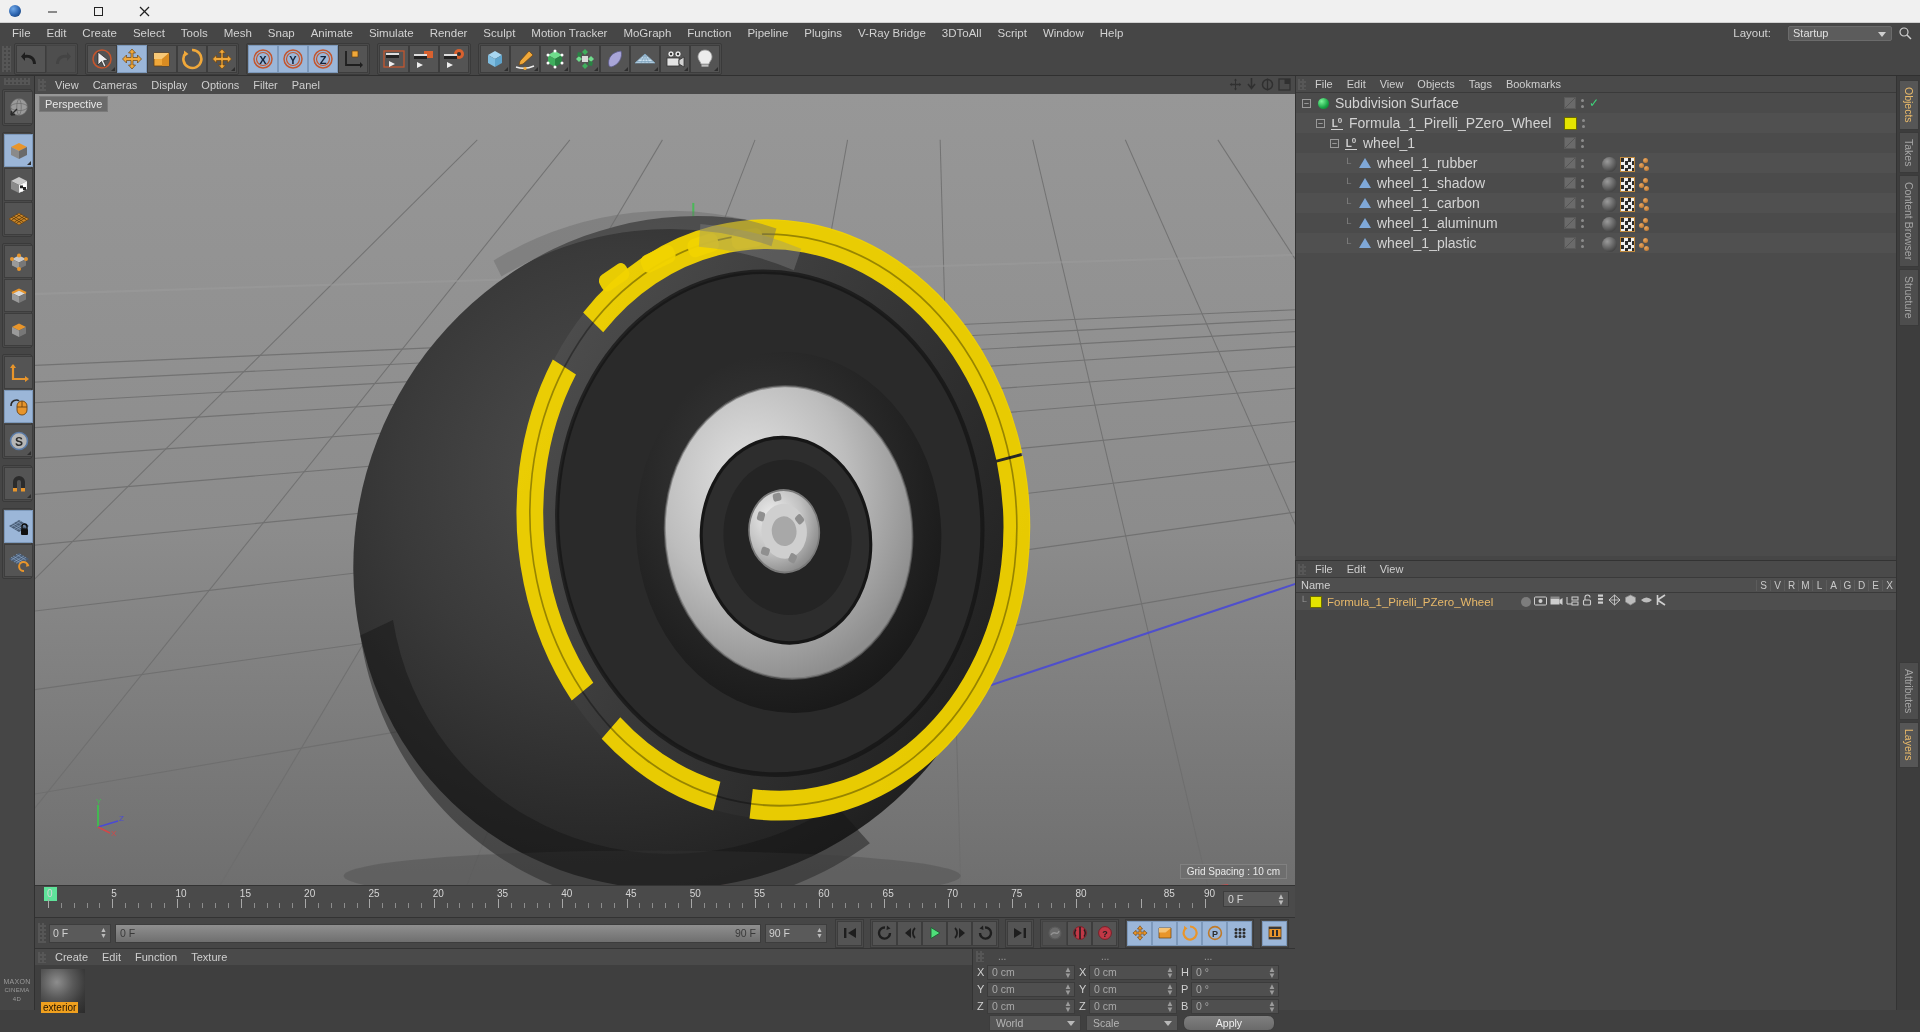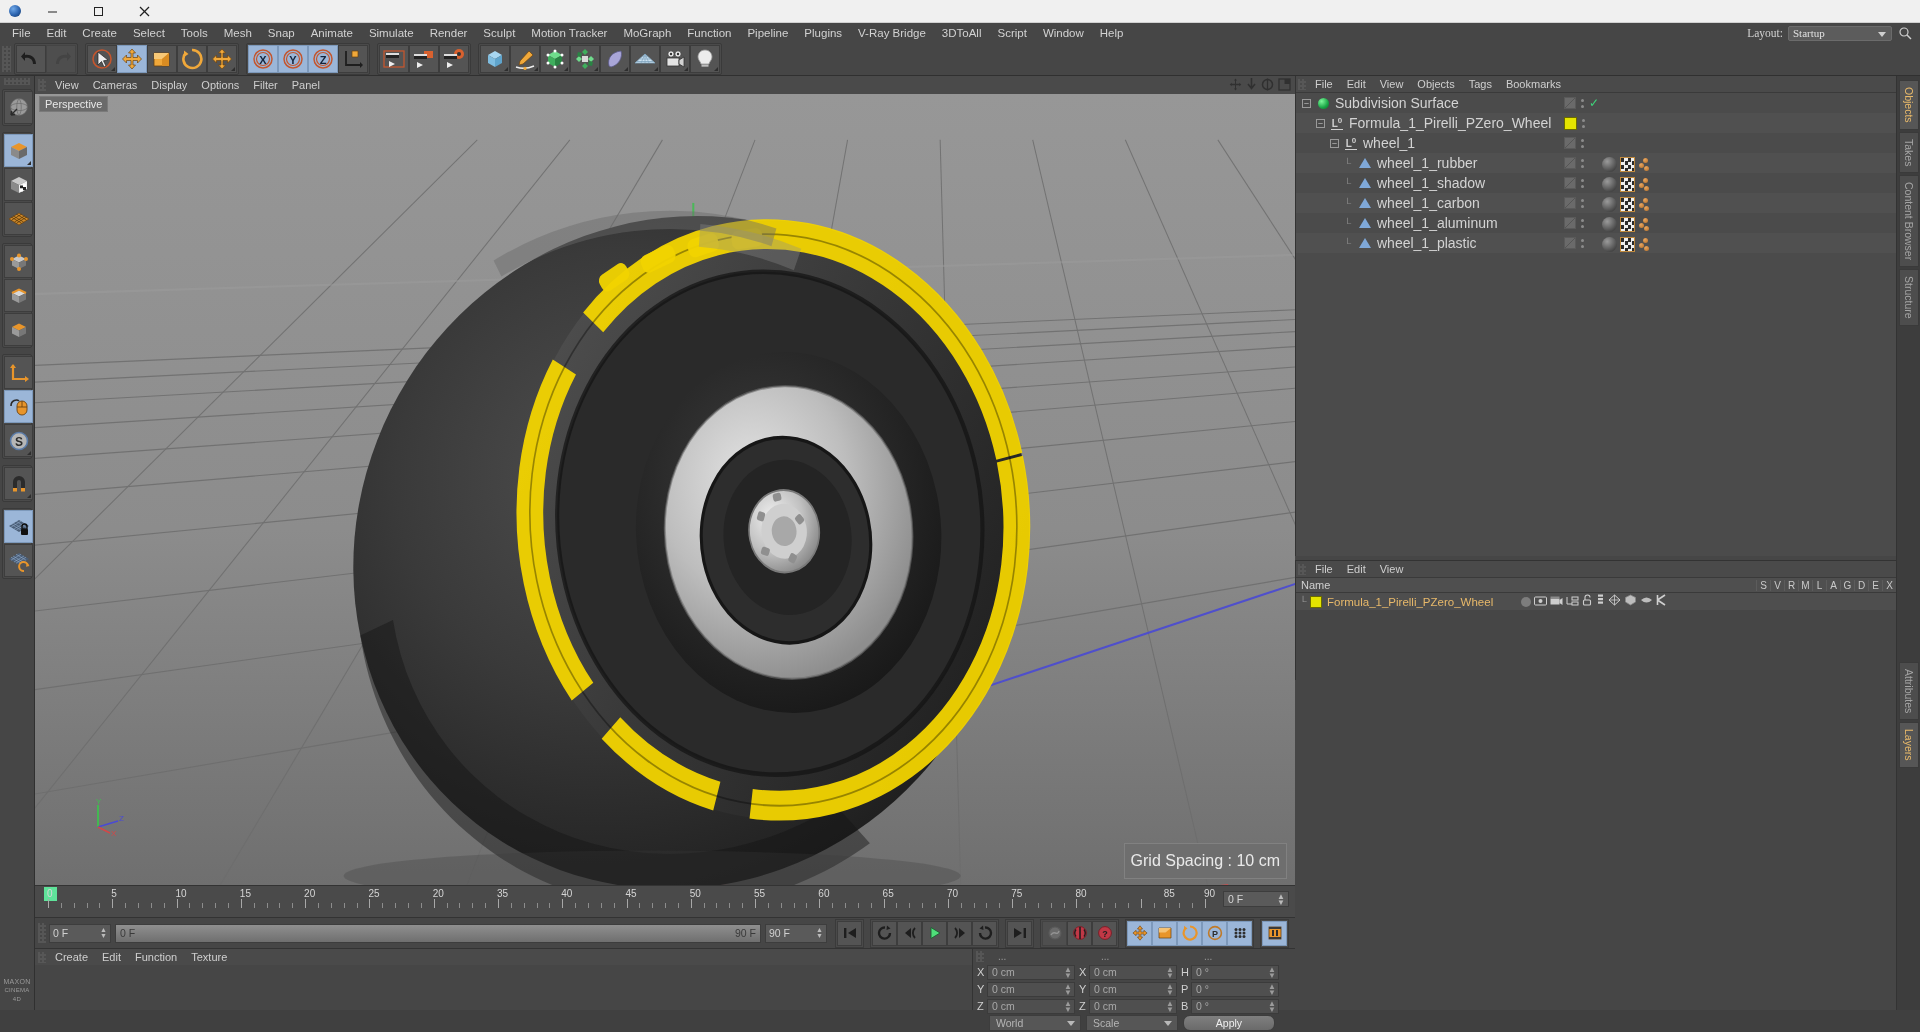--- a/index.html
+++ b/index.html
@@ -28,21 +28,21 @@
   .winbtns{display:flex;height:23px;}
   .winbtn{width:46px;height:23px;display:flex;align-items:center;justify-content:center;font-size:12px;color:#222;}
   .winbtn svg{display:block}
 
   
   .menubar{
     height:20px; background:#464646; display:flex; align-items:center;
     padding-left:4px; font-size:11.5px; color:#d2d2d2; position:relative;
   }
   .menubar .mi{padding:2px 8px; white-space:nowrap; line-height:14px;}
-  .layoutbox{position:absolute; right:28px; top:0; height:20px; display:flex; align-items:center; gap:5px;font-family:Liberation Serif, serif;}
+  .layoutbox{position:absolute; right:28px; top:0; height:20px; display:flex; align-items:center; gap:17px;}
   .layoutbox .lbl{font-size:11.5px;color:#d2d2d2;}
   .lsel{
     width:104px;height:15px;background:#5c5c5c;border:1px solid #6b6b6b;border-radius:2px;
     display:flex;align-items:center;padding:0 4px;font-size:11px;color:#e0e0e0;position:relative;
   }
   .lsel .cv{position:absolute;right:5px;top:5px;border-left:4px solid transparent;border-right:4px solid transparent;border-top:5px solid #cfcfcf;}
   .srch{position:absolute;right:8px;top:3px;width:14px;height:14px;}
 
   
   .toolbar{
@@ -73,21 +73,21 @@
   .maxonlogo{position:absolute;left:2px;bottom:6px;width:30px;text-align:center;font-size:7px;color:#9a9a9a;line-height:9px;letter-spacing:.3px;}
 
   
   .vpwrap{position:absolute;left:35px;top:0;right:625px;bottom:0;background:#3e3e3e;}
   .vpmenu{height:18px;background:#4a4a4a;display:flex;align-items:center;padding-left:3px;font-size:11px;color:#cfcfcf;position:relative;}
   .vpmenu .mi{padding:1px 7px;}
   .vpmenu .navicons{position:absolute;right:4px;top:2px;display:flex;gap:4px;align-items:center;}
   .viewport{position:absolute;left:0;top:18px;right:0;bottom:125px;overflow:hidden;
      background:linear-gradient(180deg,#8e8e8e 0%, #8a8a8a 48%, #848484 52%, #777 100%);}
   .persplabel{position:absolute;left:4px;top:2px;background:#6a6a6a;color:#e8e8e8;font-size:11px;padding:1px 5px;border:1px solid #7a7a7a;z-index:6;}
-  .gridspacing{position:absolute;right:8px;bottom:6px;background:#6e6e6e;color:#eaeaea;font-size:16px;padding:8px 6px;border:1px solid #818181;z-index:6;}
+  .gridspacing{position:absolute;right:8px;bottom:6px;background:#6e6e6e;color:#eaeaea;font-size:10px;padding:1px 6px;border:1px solid #818181;z-index:6;}
   .axisgizmo{position:absolute;left:55px;bottom:48px;width:40px;height:40px;z-index:6;}
 
   
   .timeline{position:absolute;left:0;right:0;bottom:93px;height:32px;background:#4a4a4a;border-top:1px solid #333;}
   .tlruler{position:absolute;left:9px;right:80px;top:0;height:30px;}
   .tlnum{position:absolute;top:2px;font-size:10px;color:#d5d5d5;transform:translateX(-1px);}
   .tltick{position:absolute;top:17px;width:1px;height:5px;background:#8d8d8d;}
   .tltick.maj{height:9px;top:13px;background:#a8a8a8;}
   .tlgreen{position:absolute;left:9px;top:1px;width:13px;height:14px;background:#5fe39a;}
   .tlfield{position:absolute;right:6px;top:5px;width:66px;height:16px;background:#5a5a5a;border:1px solid #3d3d3d;font-size:10.5px;color:#d5d5d5;padding:1px 4px;display:flex;align-items:center;}
@@ -1003,20 +1003,26 @@
 
       <div class="botpanels">
         <div class="matpanel">
           <div class="panelmenu">
             <div class="grip" style="height:11px;width:8px;margin-right:2px"></div>
             <div class="mi">Create</div>
             <div class="mi">Edit</div>
             <div class="mi">Function</div>
             <div class="mi">Texture</div>
           </div>
+          <div class="matarea">
+            <div class="matchip">
+              <div class="matsphere"></div>
+              <div class="matlabel">exterior</div>
+            </div>
+          </div>
         </div>
 
         <div class="coordpanel">
           <div class="coordhdr">
             <div class="grip" style="height:11px;width:8px;margin-right:2px"></div>
             <div class="seg">...</div>
             <div class="seg">...</div>
             <div class="seg">...</div>
           </div>
           <div class="coordgrid">

